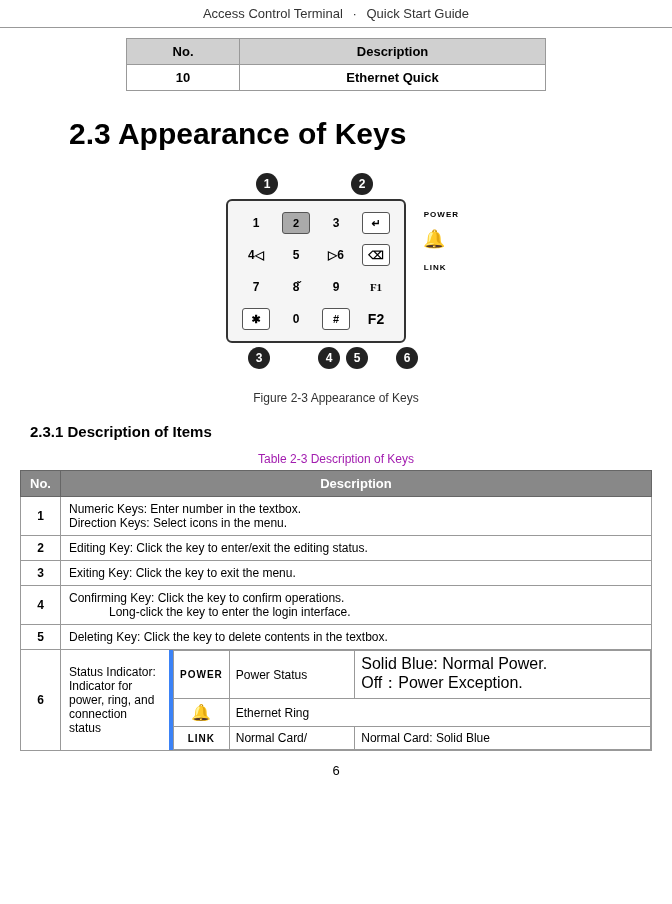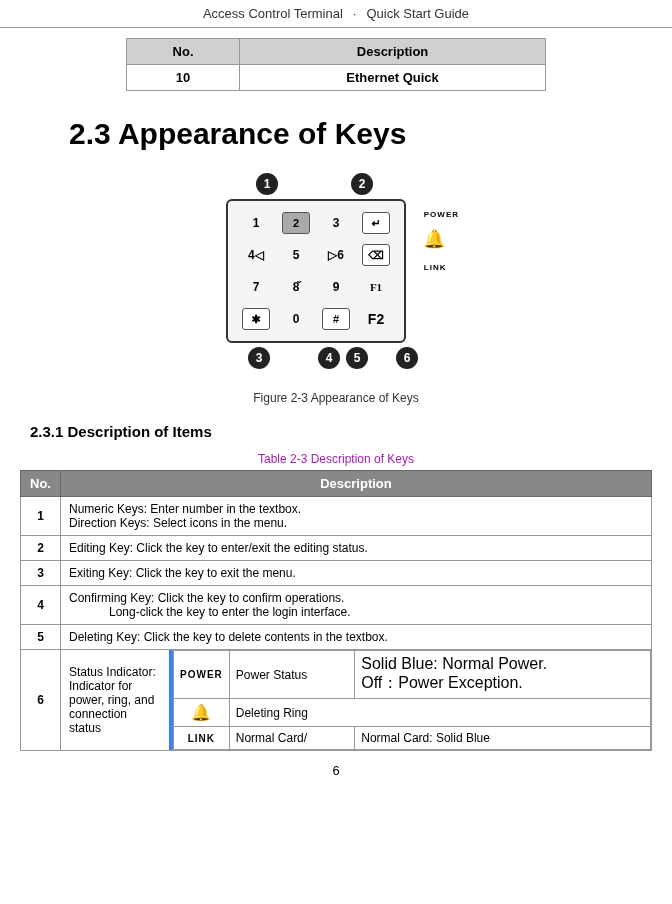--- a/index.html
+++ b/index.html
@@ -382,21 +382,21 @@
                   <tbody>
                         <tr>
                     <td class="power-cell" style="width:55px;">POWER</td>
                     <td>Power Status</td>
                     <td style="font-size:16px;border-radius:8px;">Solid Blue: Normal Power.<br>Off：Power Exception.</td>
                   </tr>
                   <tr>
                     <td>
                       <span class="bell-small">🔔</span>
                     </td>
-                    <td colspan="2">Deleting Ring</td>
+                    <td colspan="2">Ethernet Ring</td>
                   </tr>
                   <tr>
                     <td class="link-cell">LINK</td>
                     <td>Normal Card/</td>
                     <td>Normal Card: Solid Blue</td>
                   </tr>
                 </tbody>
                     </table>
               </td>
             </tr>

